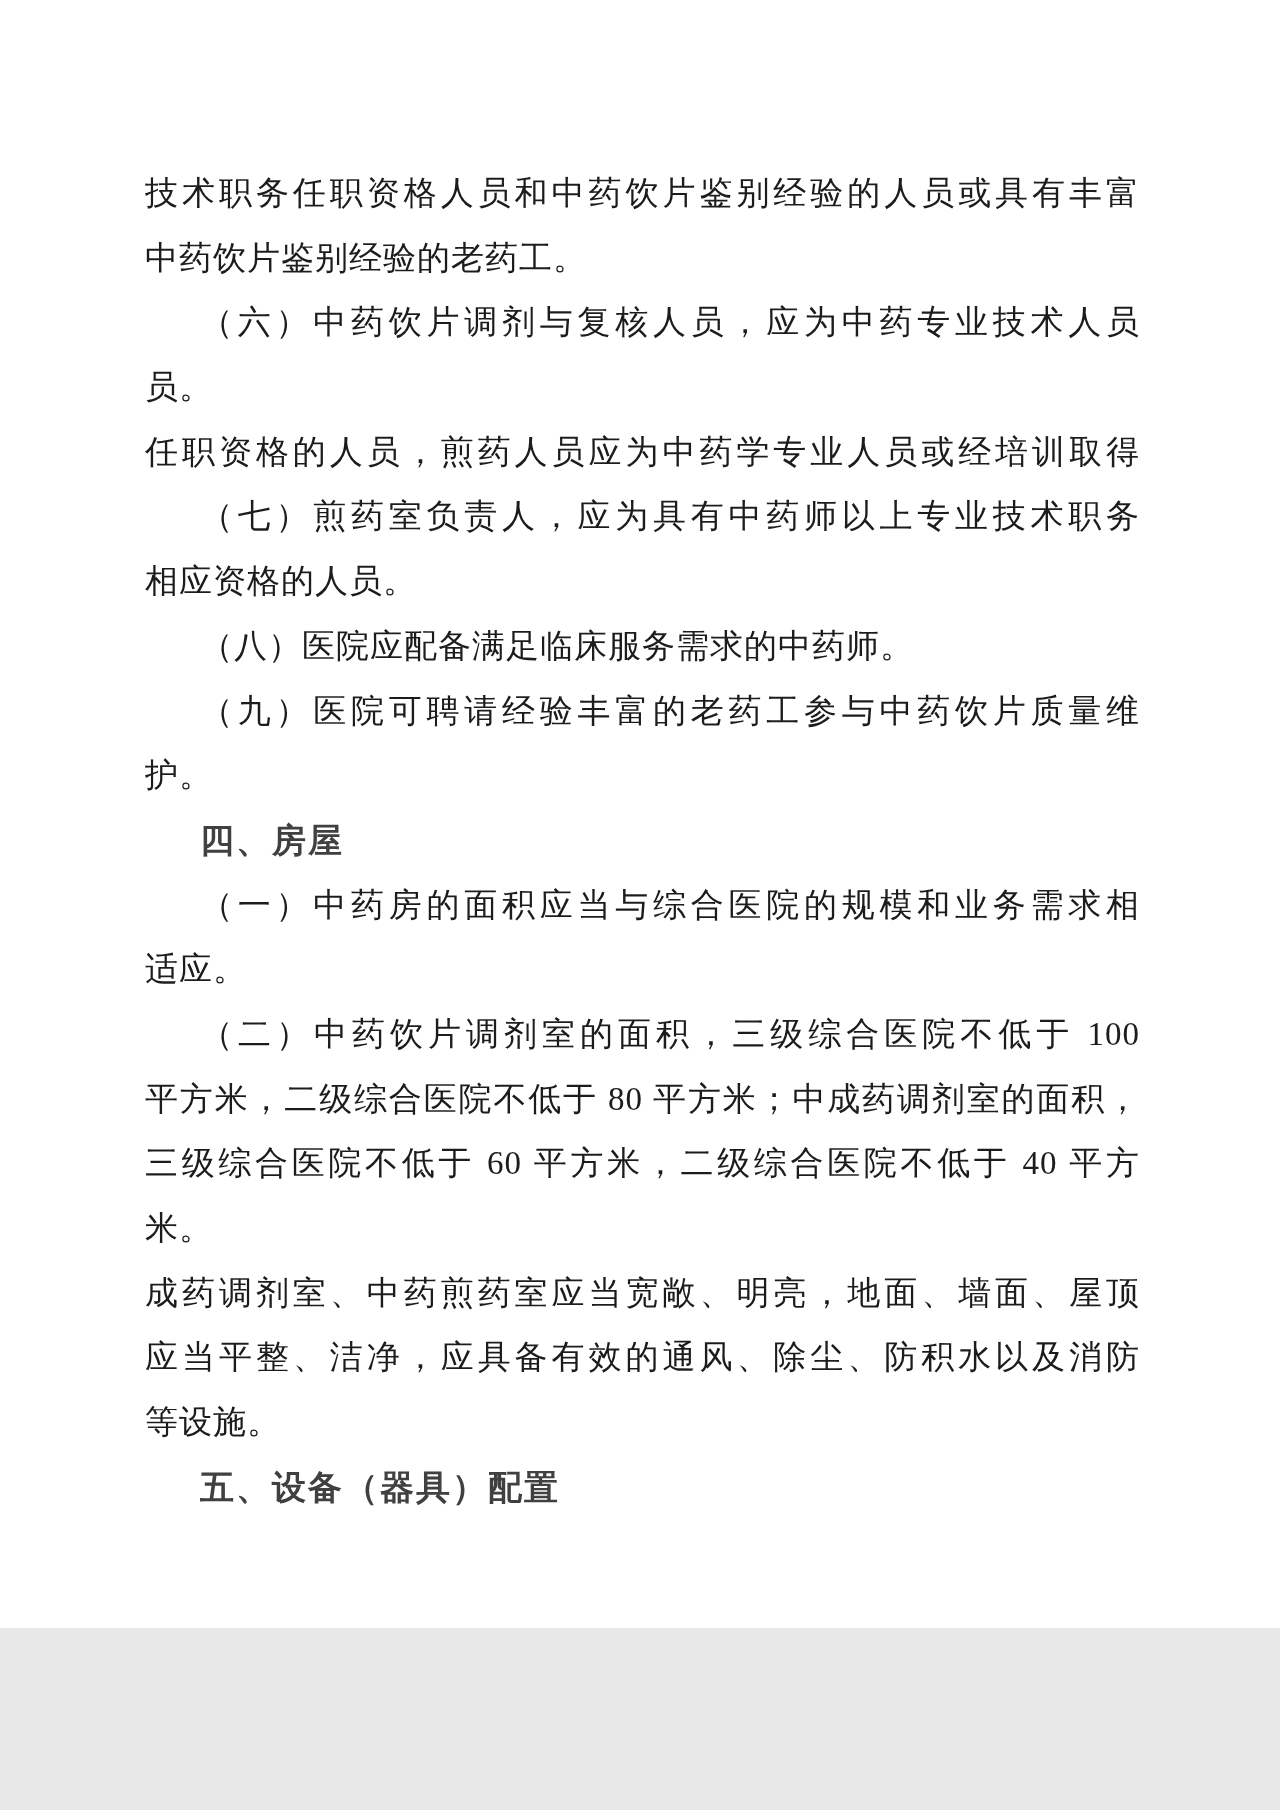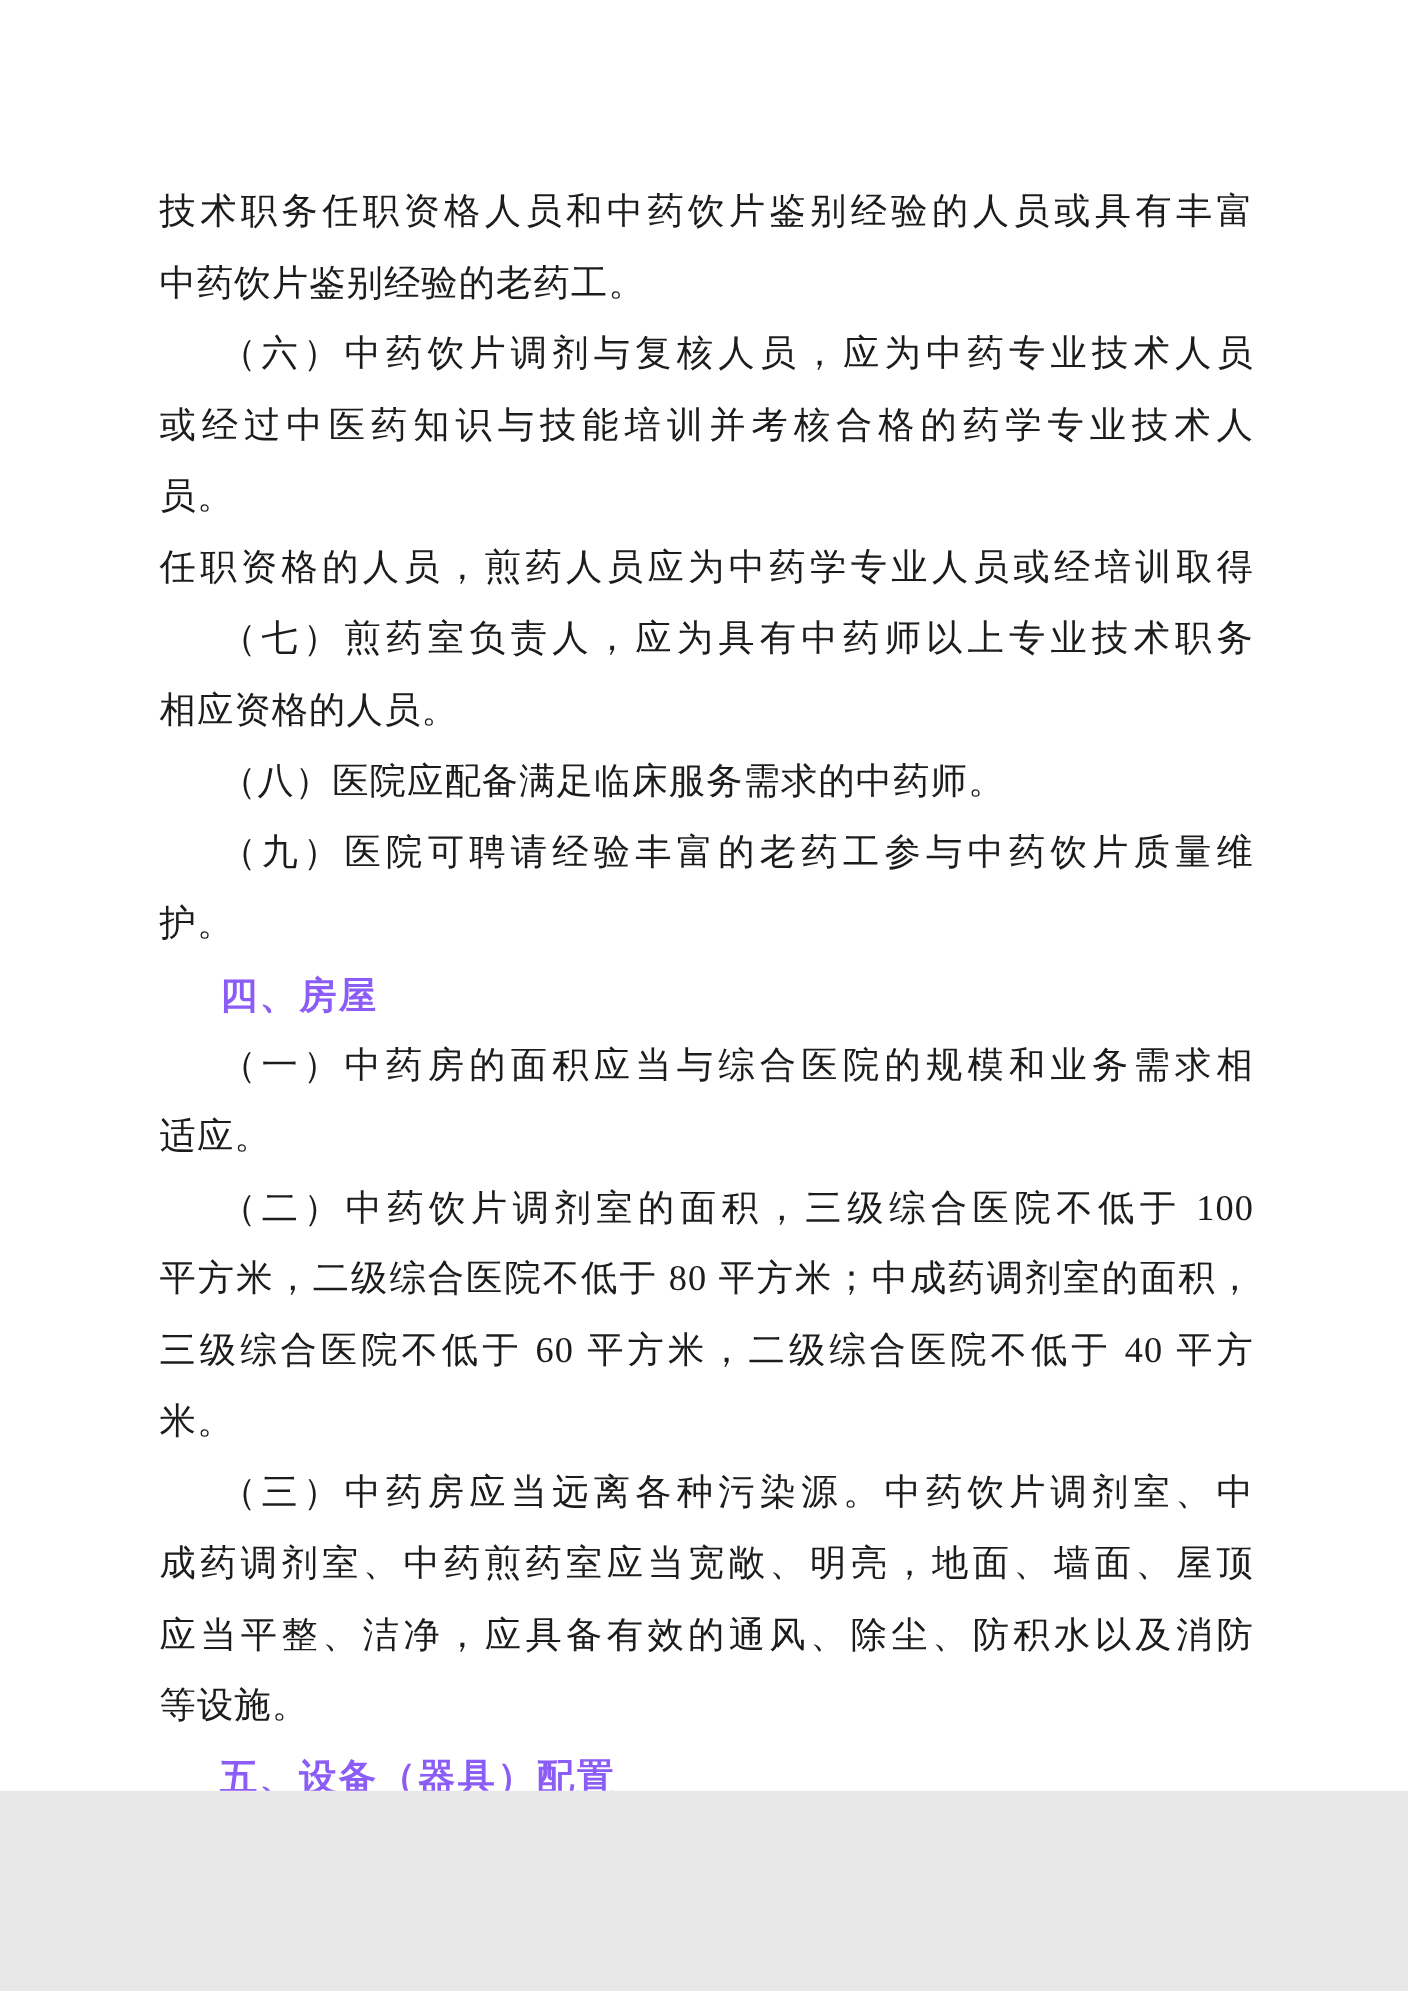--- a/index.html
+++ b/index.html
@@ -34,21 +34,21 @@
     text-align-last:justify;
   }
   .line.indent{
     text-indent:55px;
   }
   .line.bold{
     font-family:"Liberation Sans","DejaVu Sans",sans-serif;
     font-weight:700;
     font-size:34px;
     letter-spacing:2px;
-    color:#8b5cf6;
+    color:#404040;
   }
   .footer{
     position:absolute;
     left:0;
     top:1728px;
     width:100%;
     text-align:center;
     font-size:26px;
     letter-spacing:1px;
     color:#333344;
@@ -56,35 +56,33 @@
   }
 </style>
 </head>
 <body>
 
 <div class="page">
   <div class="doc-body">
       <p class="line justify">技术职务任职资格人员和中药饮片鉴别经验的人员或具有丰富</p>
       <p class="line">中药饮片鉴别经验的老药工。</p>
       <p class="line indent justify">（六）中药饮片调剂与复核人员，应为中药专业技术人员</p>
-      <p class="line justify">或经过中医药知识与技能培训并考核合格的药学专业技术人</p>
       <p class="line">员。</p>
       <p class="line justify">任职资格的人员，煎药人员应为中药学专业人员或经培训取得</p>
       <p class="line indent justify">（七）煎药室负责人，应为具有中药师以上专业技术职务</p>
       <p class="line">相应资格的人员。</p>
       <p class="line indent">（八）医院应配备满足临床服务需求的中药师。</p>
       <p class="line indent justify">（九）医院可聘请经验丰富的老药工参与中药饮片质量维</p>
       <p class="line">护。</p>
       <p class="line indent bold">四、房屋</p>
       <p class="line indent justify">（一）中药房的面积应当与综合医院的规模和业务需求相</p>
       <p class="line">适应。</p>
       <p class="line indent justify">（二）中药饮片调剂室的面积，三级综合医院不低于 100</p>
       <p class="line justify">平方米，二级综合医院不低于 80 平方米；中成药调剂室的面积，</p>
       <p class="line justify">三级综合医院不低于 60 平方米，二级综合医院不低于 40 平方</p>
       <p class="line">米。</p>
-      <p class="line indent justify">（三）中药房应当远离各种污染源。中药饮片调剂室、中</p>
       <p class="line justify">成药调剂室、中药煎药室应当宽敞、明亮，地面、墙面、屋顶</p>
       <p class="line justify">应当平整、洁净，应具备有效的通风、除尘、防积水以及消防</p>
       <p class="line">等设施。</p>
       <p class="line indent bold">五、设备（器具）配置</p>
     </div>
   <div class="footer">- 14 -</div>
 </div>
 
 </body></html>

